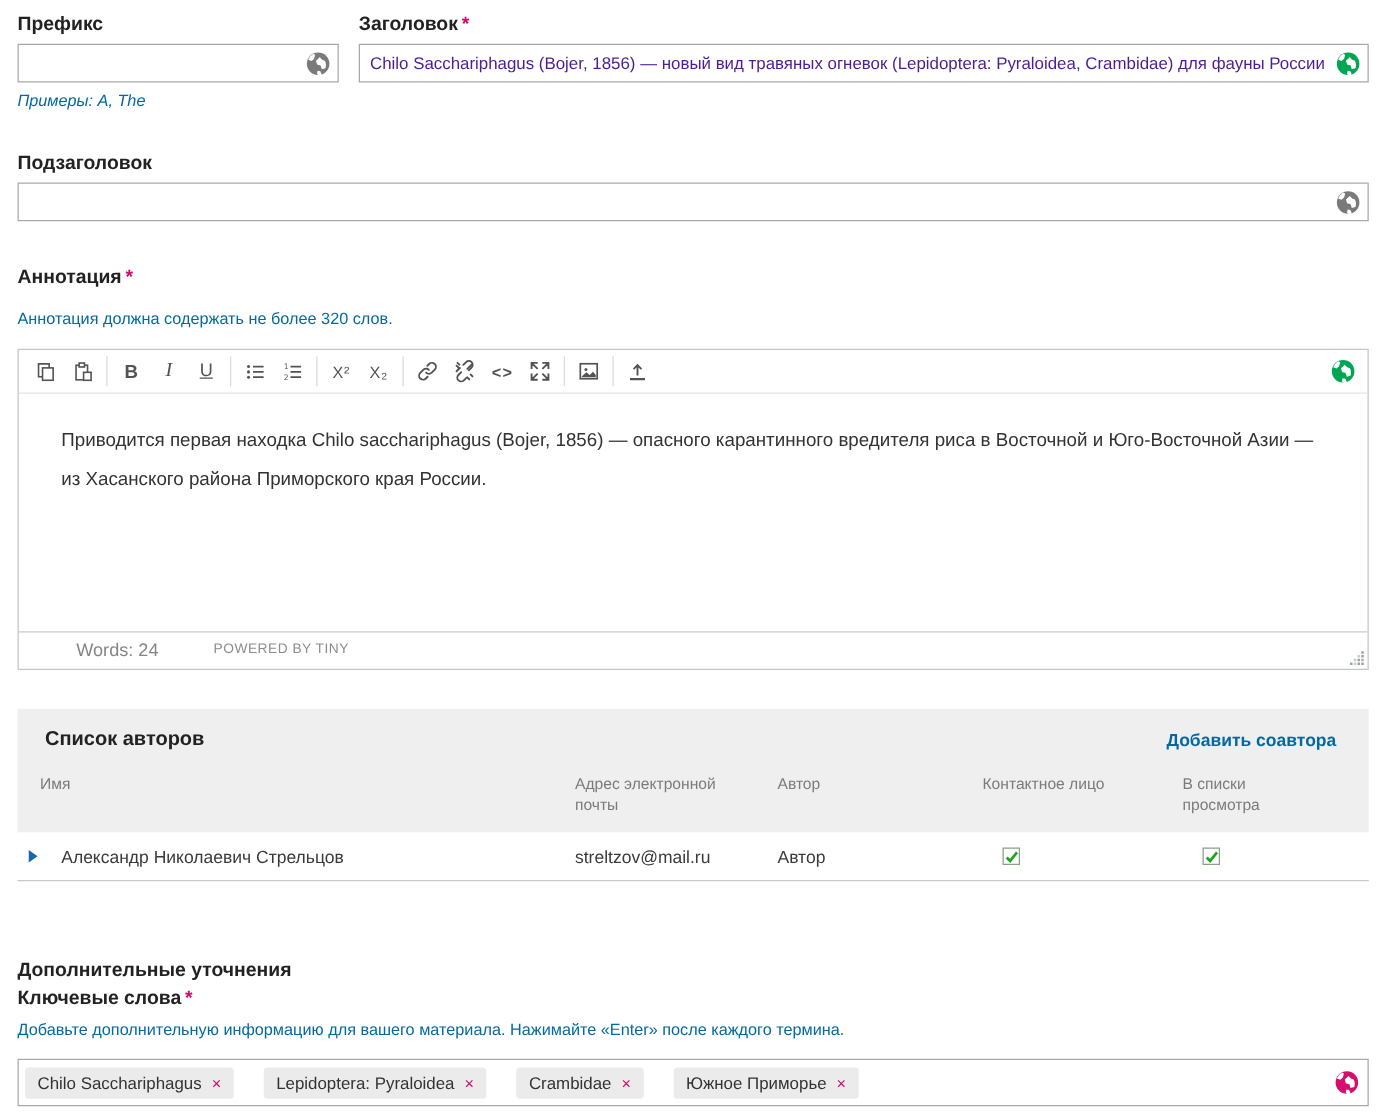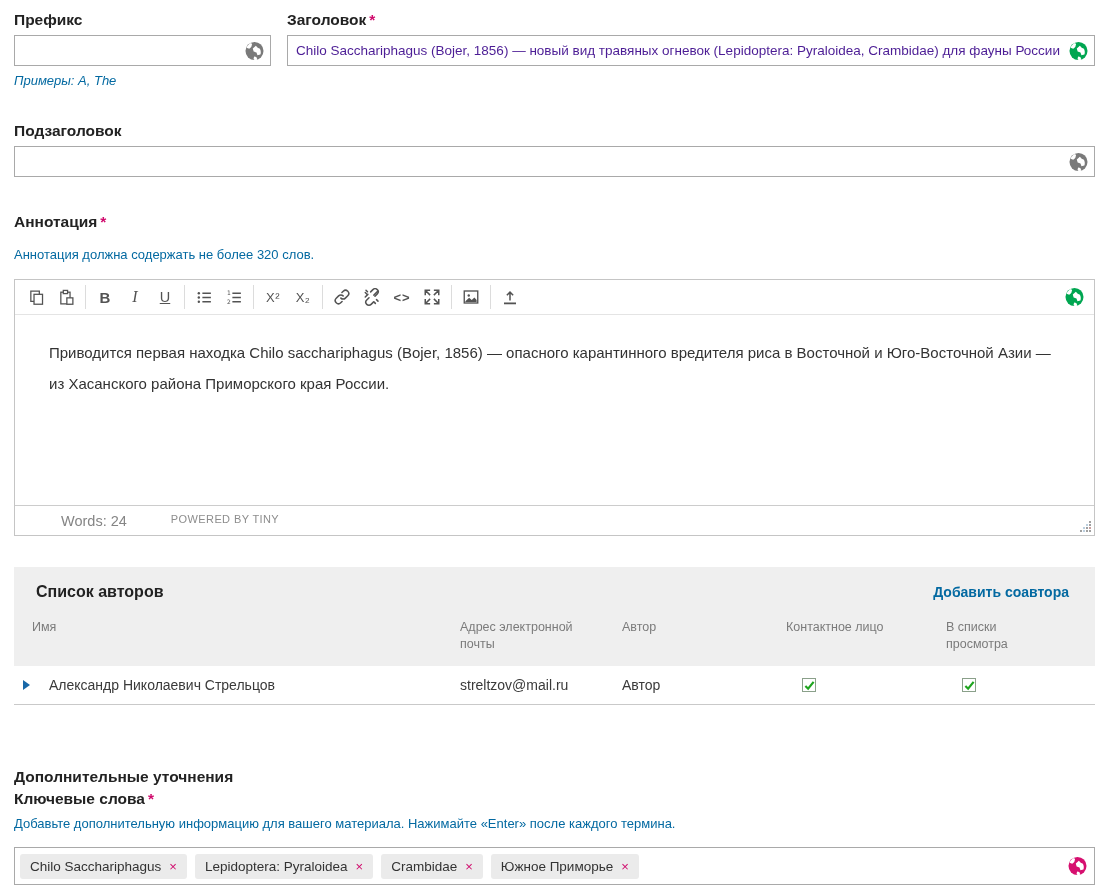--- a/index.html
+++ b/index.html
@@ -74,21 +74,21 @@
   .checkbox { width: 14px; height: 14px; border: 1px solid #8aa08a; background:#fff; display:flex; align-items:center; justify-content:center; margin-left: 16px; cursor:pointer; }
   .checkbox svg { display:none; }
   .checkbox.checked svg { display:block; }
 
   
   .kw-section { margin-top: 63px; }
   .sec-title { font-size: 15.5px; font-weight: 700; }
   .kw-label { margin-top: 3px; }
   .kw-section .hint { margin-top: 7px; }
   .tagbox { position: relative; margin-top: 16px; border: 1px solid #a9a9a9; background:#fff;
-            min-height: 38px; display:flex; align-items:center; gap: 8px; padding: 5px 30px 5px 5px; }
+            min-height: 38px; display:flex; align-items:center; gap: 24px; padding: 5px 30px 5px 5px; }
   .tag {
     display:flex; align-items:center; background:#ebebeb; border-radius: 3px;
     padding: 5px 10px; font-size: 13.5px; color:#333; white-space: nowrap; flex:none;
   }
   .tag-x { color:#d00a6c; font-size: 13px; margin-left: 8px; cursor:pointer; line-height: 1; }
 </style>
 </head>
 <body>
 
 <svg width="0" height="0" style="position:absolute">

